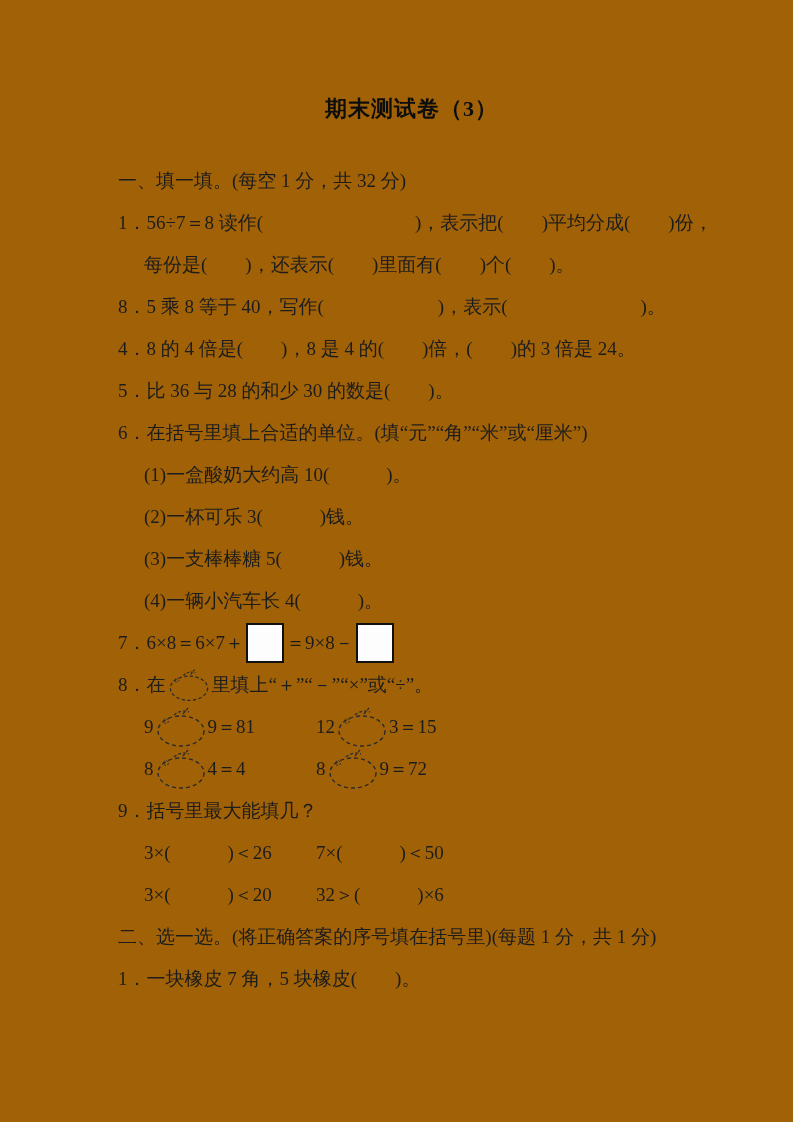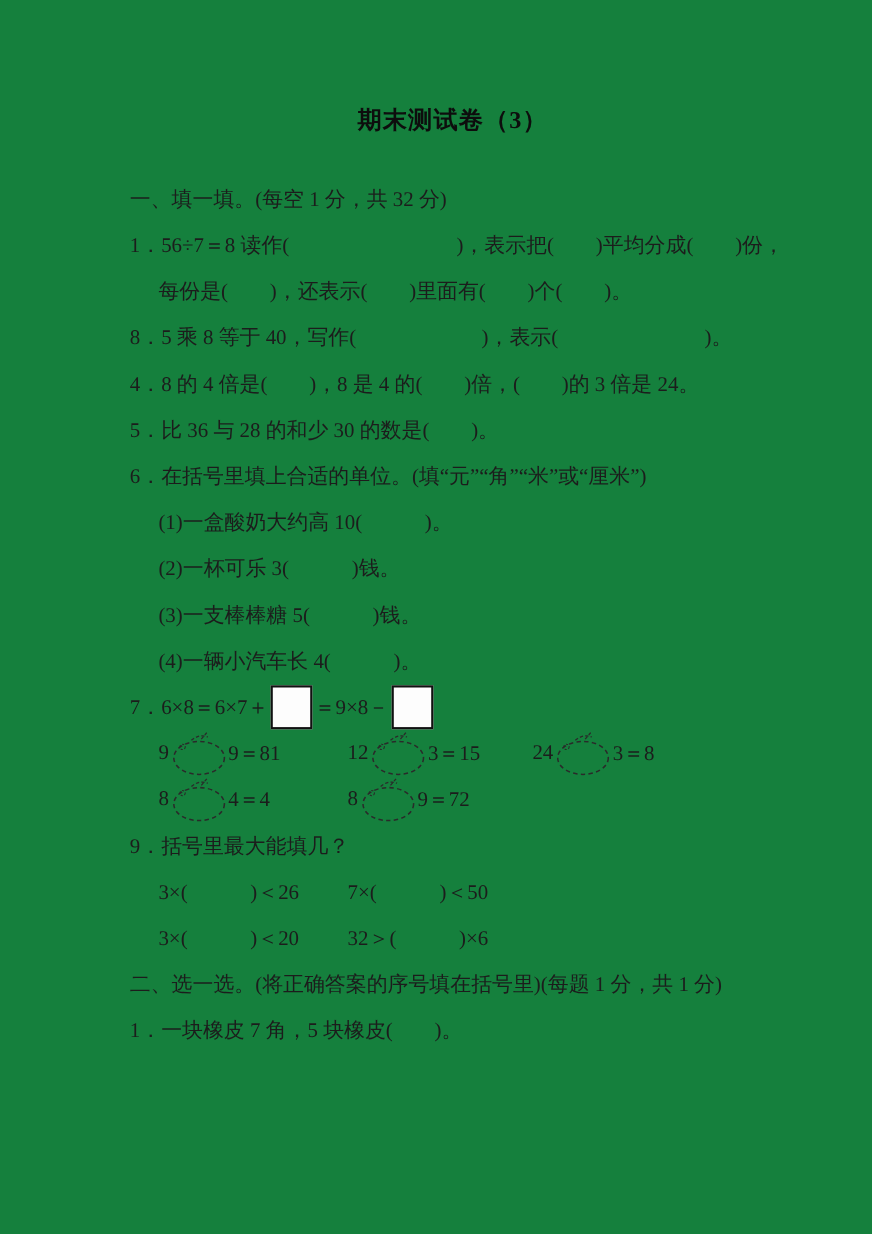--- a/index.html
+++ b/index.html
@@ -1,19 +1,19 @@
 <!DOCTYPE html>
 <html><head>
 <meta charset="utf-8">
 <style>
   html,body{margin:0;padding:0;background:#e9e9e9;}
   .page{
     position:relative;
     width:793px;height:1122px;
-    background:#15803d;
+    background:#a16207;
     margin:0 auto;
     font-family:"Liberation Serif","DejaVu Serif",serif;
     color:#1c1c1c;
     font-size:19px;
     overflow:hidden;
     box-sizing:border-box;
     padding:94px 88px 0 118px;
   }
   .doc-title{
     text-align:center;
@@ -68,45 +68,45 @@
   <div class="line">6．在括号里填上合适的单位。(填“元”“角”“米”或“厘米”)</div>
   <div class="line indent">(1)一盒酸奶大约高 10(　　　)。</div>
   <div class="line indent">(2)一杯可乐 3(　　　)钱。</div>
   <div class="line indent">(3)一支棒棒糖 5(　　　)钱。</div>
   <div class="line indent">(4)一辆小汽车长 4(　　　)。</div>
 
   <div class="line">
     <span>7．6×8＝6×7＋</span><span class="wbox"></span><span>＝9×8－</span><span class="wbox"></span>
   </div>
 
+  <div class="line">
+    <span>8．在</span><span class="apple"><svg width="44" height="34" viewBox="0 0 52 42">
+          <ellipse cx="26" cy="25" rx="23" ry="15" fill="none" stroke="#2a2a2a" stroke-width="1.6" stroke-dasharray="4 3"></ellipse>
+          <path d="M19 9 Q26 3 34 6" fill="none" stroke="#2a2a2a" stroke-width="1.4" stroke-dasharray="3 2"></path>
+          <path d="M28 8 L33 2" fill="none" stroke="#2a2a2a" stroke-width="1.4" stroke-dasharray="3 2"></path>
+          <circle cx="11" cy="15" r="2.4" fill="none" stroke="#2a2a2a" stroke-width="1.1" stroke-dasharray="2 1.5"></circle>
+        </svg></span><span>里填上“＋”“－”“×”或“÷”。</span>
+  </div>
 
   <div class="line indent grid3">
     <div class="cell">
       <span>9</span><span class="apple"><svg width="52" height="42" viewBox="0 0 52 42">
             <ellipse cx="26" cy="25" rx="23" ry="15" fill="none" stroke="#2a2a2a" stroke-width="1.4" stroke-dasharray="4 3"></ellipse>
             <path d="M19 9 Q26 3 34 6" fill="none" stroke="#2a2a2a" stroke-width="1.2" stroke-dasharray="3 2"></path>
             <path d="M28 8 L33 2" fill="none" stroke="#2a2a2a" stroke-width="1.2" stroke-dasharray="3 2"></path>
             <circle cx="11" cy="15" r="2.4" fill="none" stroke="#2a2a2a" stroke-width="1" stroke-dasharray="2 1.5"></circle>
           </svg></span><span>9＝81</span>
     </div>
     <div class="cell">
       <span>12</span><span class="apple"><svg width="52" height="42" viewBox="0 0 52 42">
             <ellipse cx="26" cy="25" rx="23" ry="15" fill="none" stroke="#2a2a2a" stroke-width="1.4" stroke-dasharray="4 3"></ellipse>
             <path d="M19 9 Q26 3 34 6" fill="none" stroke="#2a2a2a" stroke-width="1.2" stroke-dasharray="3 2"></path>
             <path d="M28 8 L33 2" fill="none" stroke="#2a2a2a" stroke-width="1.2" stroke-dasharray="3 2"></path>
             <circle cx="11" cy="15" r="2.4" fill="none" stroke="#2a2a2a" stroke-width="1" stroke-dasharray="2 1.5"></circle>
           </svg></span><span>3＝15</span>
-    </div>
-    <div class="cell">
-      <span>24</span><span class="apple"><svg width="52" height="42" viewBox="0 0 52 42">
-            <ellipse cx="26" cy="25" rx="23" ry="15" fill="none" stroke="#2a2a2a" stroke-width="1.4" stroke-dasharray="4 3"></ellipse>
-            <path d="M19 9 Q26 3 34 6" fill="none" stroke="#2a2a2a" stroke-width="1.2" stroke-dasharray="3 2"></path>
-            <path d="M28 8 L33 2" fill="none" stroke="#2a2a2a" stroke-width="1.2" stroke-dasharray="3 2"></path>
-            <circle cx="11" cy="15" r="2.4" fill="none" stroke="#2a2a2a" stroke-width="1" stroke-dasharray="2 1.5"></circle>
-          </svg></span><span>3＝8</span>
     </div>
   </div>
 
   <div class="line indent grid3">
     <div class="cell">
       <span>8</span><span class="apple"><svg width="52" height="42" viewBox="0 0 52 42">
             <ellipse cx="26" cy="25" rx="23" ry="15" fill="none" stroke="#2a2a2a" stroke-width="1.4" stroke-dasharray="4 3"></ellipse>
             <path d="M19 9 Q26 3 34 6" fill="none" stroke="#2a2a2a" stroke-width="1.2" stroke-dasharray="3 2"></path>
             <path d="M28 8 L33 2" fill="none" stroke="#2a2a2a" stroke-width="1.2" stroke-dasharray="3 2"></path>
             <circle cx="11" cy="15" r="2.4" fill="none" stroke="#2a2a2a" stroke-width="1" stroke-dasharray="2 1.5"></circle>

